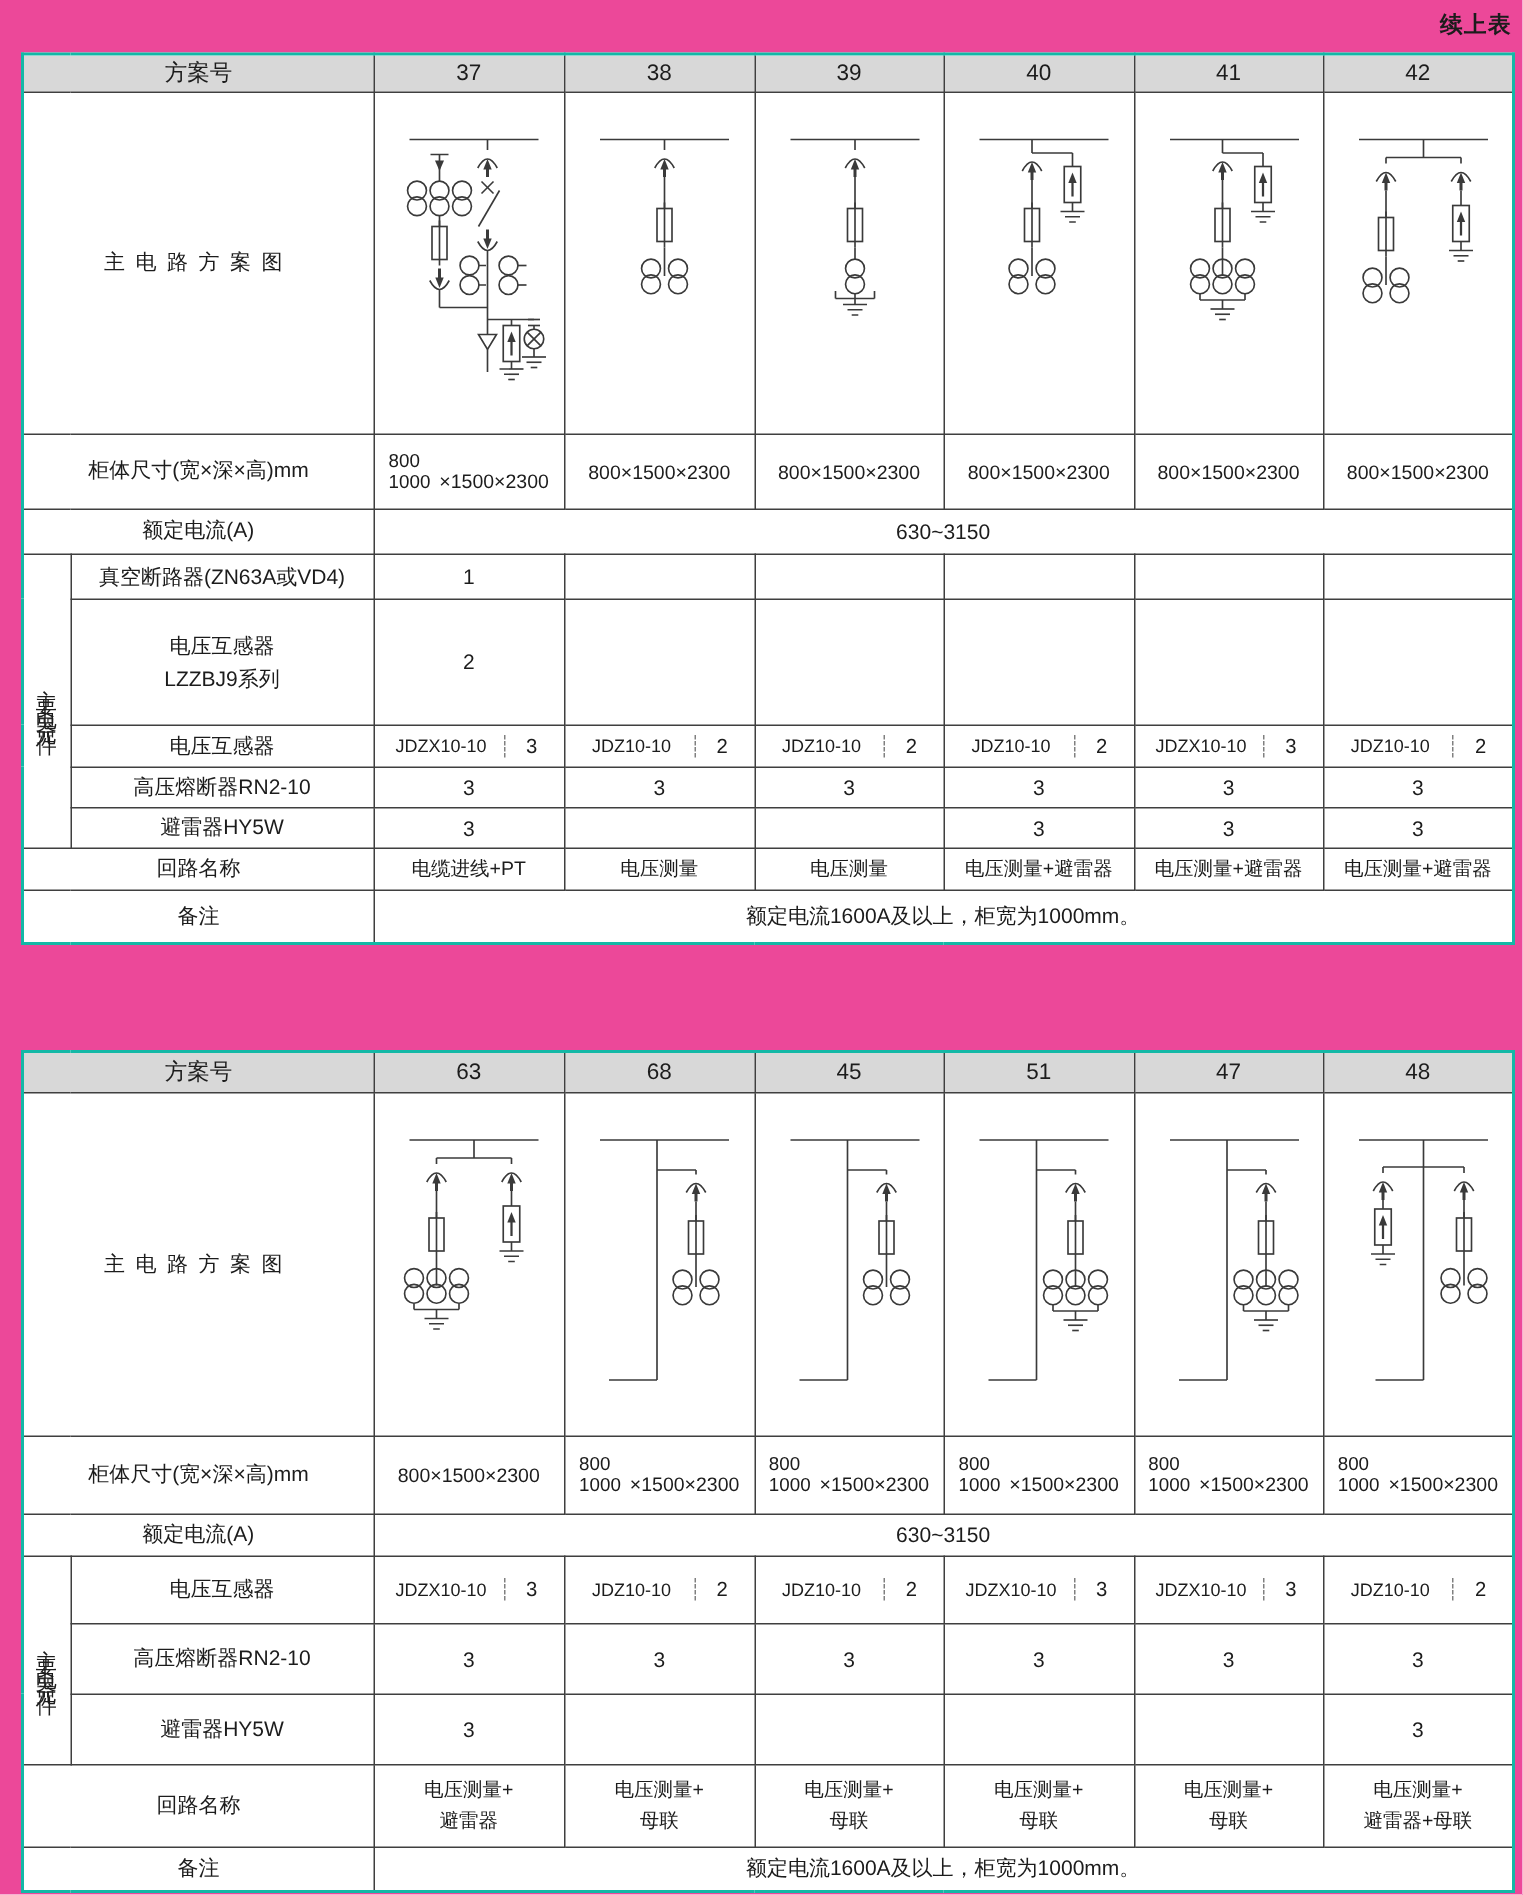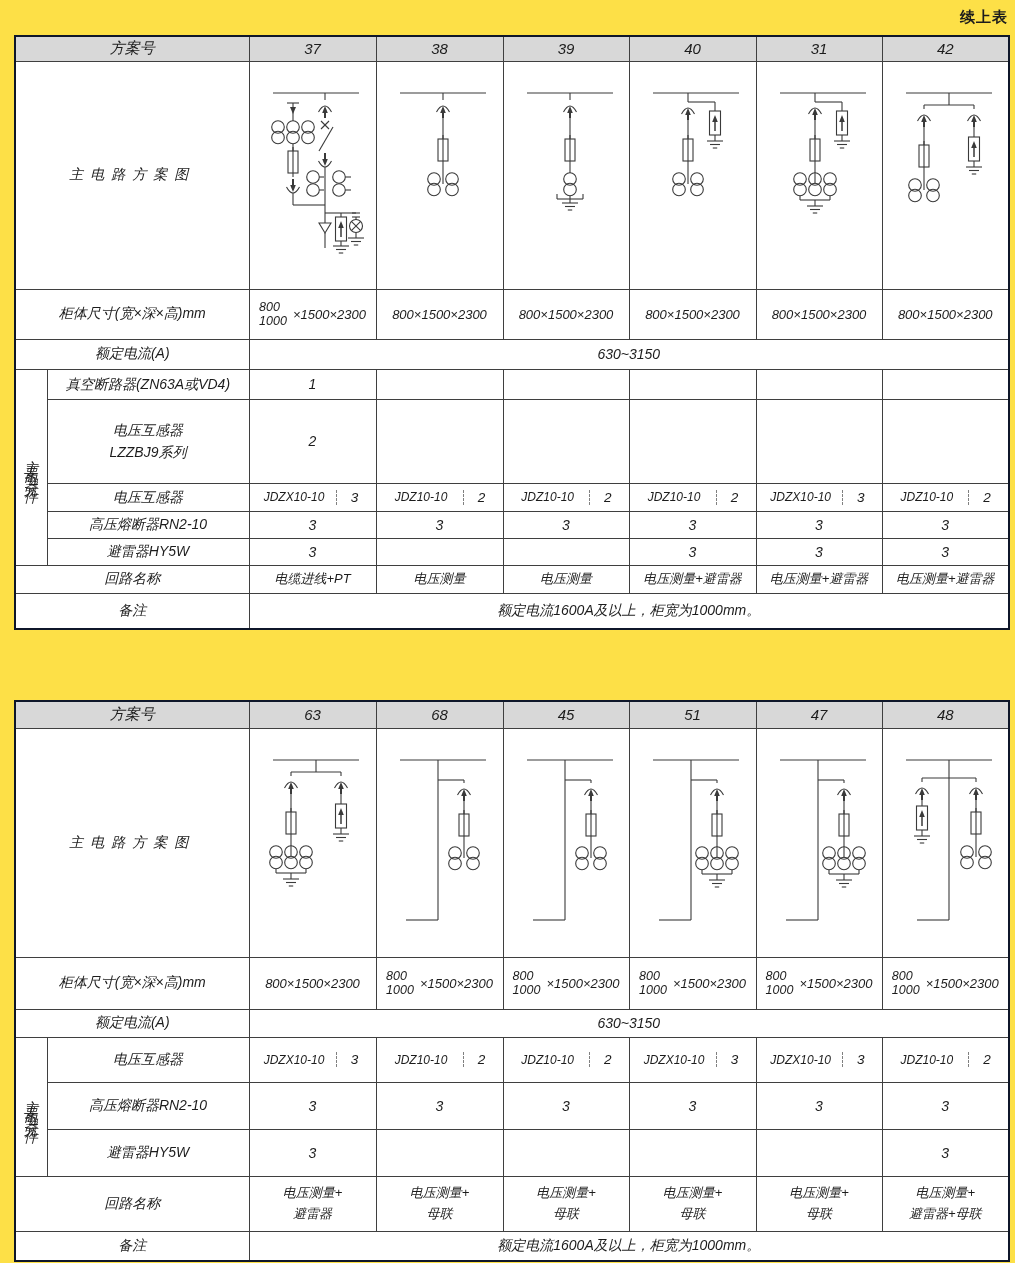--- a/index.html
+++ b/index.html
@@ -1,31 +1,31 @@
 <!DOCTYPE html>
 <html><head>
 <meta charset="utf-8">
 <style>
   html,body{margin:0;padding:0;background:#fff;}
   body{width:1015px;font-family:"Liberation Sans","DejaVu Sans",sans-serif;color:#1c1c1c;}
-  .page{position:relative;width:1015px;height:1263px;box-sizing:border-box;padding:6px 7px 0 14px;background:#fde047;}
+  .page{position:relative;width:1015px;height:1263px;box-sizing:border-box;padding:6px 7px 0 14px;background:#ec4899;}
   .cont-note{text-align:right;font-size:15px;font-weight:600;letter-spacing:1px;height:21px;line-height:21px;margin-bottom:8px;}
-  table.spec{border-collapse:collapse;table-layout:fixed;width:994px;border:2px solid #0f172a;background:#fff;font-style:italic;}
+  table.spec{border-collapse:collapse;table-layout:fixed;width:994px;border:2px solid #14b8a6;background:#fff;}
   table.spec td{border:1px solid #3f3f3f;text-align:center;vertical-align:middle;font-size:14px;padding:1px 3px;overflow:hidden;}
   table.spec tr.hdr td{background:#d8d8d8;font-size:15px;}
   td.lbl{font-size:14.5px;}
   td.diag-label{letter-spacing:7px;font-size:15px;}
   td.diagcell{padding:0;vertical-align:top;}
   td.vlabel{writing-mode:vertical-rl;text-orientation:upright;letter-spacing:6px;font-size:14.5px;padding:8px 0;}
   td.complbl{text-align:left;padding-left:10px;white-space:pre-line;line-height:1.6;}
   td.ptcell{padding:0;height:100%;}
   .mq{display:flex;width:100%;height:100%;align-items:stretch;}
   .mq .m{flex:1 1 69%;display:flex;align-items:center;justify-content:center;font-size:12px;}
   .mq .q{flex:0 0 30%;border-left:1px dashed #808080;display:flex;align-items:center;justify-content:center;font-size:13.5px;}
-  .dims{display:flex;align-items:center;justify-content:center;gap:6px;font-size:13px;}
+  .dims{display:flex;align-items:flex-end;justify-content:center;gap:6px;font-size:13px;}
   .dims .stack{display:flex;flex-direction:column;line-height:1.15;font-size:12.5px;text-align:left;}
   .cname{white-space:pre-line;display:inline-block;text-align:center;font-size:13px;line-height:1.55;letter-spacing:0;}
   td.remark{text-align:left;padding-left:16px;font-size:14px;}
   td.current-val{font-size:14px;}
   svg.diagram{display:block;margin:0 auto;}
 </style>
 </head>
 <body>
 
 <div class="page">
@@ -42,21 +42,21 @@
           <col style="width: 126px;">
           <col style="width: 127px;">
         </colgroup>
         <tbody>
           <tr class="hdr" style="height: 25px;">
             <td class="lbl" colspan="2">方案号</td>
             <td>37</td>
             <td>38</td>
             <td>39</td>
             <td>40</td>
-            <td>31</td>
+            <td>41</td>
             <td>42</td>
           </tr>
           <tr style="height: 227px;">
             <td class="lbl diag-label" colspan="2">主电路方案图</td>
             <td class="diagcell">
               <svg class="diagram" width="127" height="225" viewBox="0 0 127 222" preserveAspectRatio="xMidYMin meet">
                 <line x1="20" y1="30" x2="106" y2="30" stroke="#3a3a3a" stroke-width="1.1"></line>
                 <line x1="72" y1="30" x2="72" y2="37" stroke="#3a3a3a" stroke-width="1.1"></line>
                 <path d="M 65.5 49 Q 72 37 78.5 49" fill="none" stroke="#3a3a3a" stroke-width="1.1"></path>
                 <polygon points="72,43 69.2,50 74.8,50" fill="#3a3a3a"></polygon>

